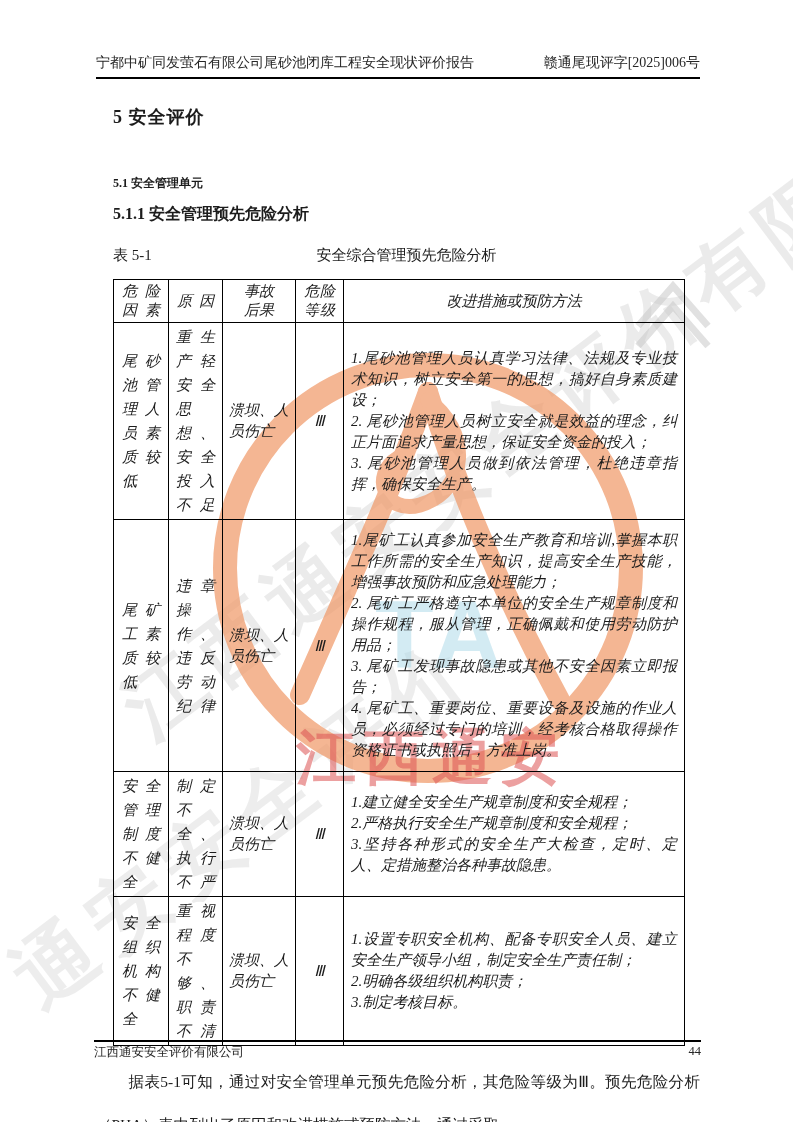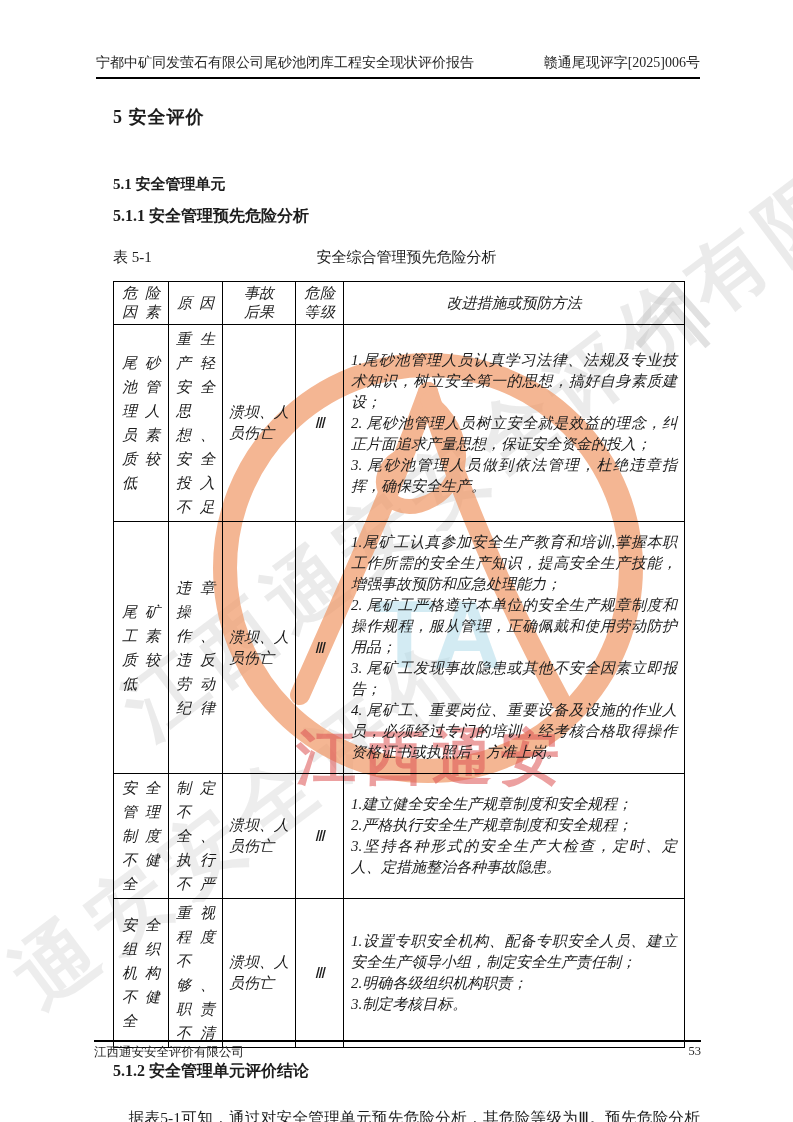--- a/index.html
+++ b/index.html
@@ -9,21 +9,21 @@
     background:#ffffff; overflow:hidden;
     font-family:"Liberation Serif", serif; color:#1c1c1c;
   }
   .wm-layer { position:absolute; inset:0; z-index:0; pointer-events:none; }
   .content { position:absolute; inset:0; z-index:1; padding:54px 93px 0 96px; }
 
   .doc-header { display:flex; justify-content:space-between; align-items:flex-end;
     font-size:14px; padding-bottom:5px; border-bottom:2px solid #000; color:#262626;gap:42px; }
 
   .h1 { margin:26px 0 12px 17px; font-size:18px; font-weight:bold; letter-spacing:1px; }
-  .h2 { margin:46px 0 0 17px; font-size:15px; font-weight:bold;font-family:Liberation Serif, serif; }
+  .h2 { margin:46px 0 0 17px; font-size:12px; font-weight:bold;font-family:Liberation Serif, serif; }
   .h3 { margin:12px 0 0 17px; font-size:16px; font-weight:bold; }
   .h4 { margin:13px 0 0 17px; font-size:16px; font-weight:bold; }
 
   .caption { display:flex; margin:21px 0 14px 17px; font-size:15px; }
   .caption-label { width:120px; }
   .caption-title { flex:1; text-align:center; }
   .caption-spacer { width:120px; }
 
   table.pha { margin:12px 0 0 17px; width:571px; border-collapse:collapse; table-layout:fixed;font-style:italic; }
   table.pha td, table.pha th { border:1px solid #000; font-weight:normal; font-size:15px;
@@ -140,24 +140,23 @@
         <td class="cause">重视程度不够、职责不清</td>
         <td class="conseq">溃坝、人员伤亡</td>
         <td class="level">Ⅲ</td>
         <td class="measures">1.设置专职安全机构、配备专职安全人员、建立安全生产领导小组，制定安全生产责任制；
 2.明确各级组织机构职责；
 3.制定考核目标。</td>
       </tr>
     </tbody>
       </table>
 
-    <div class="h4">5.1.2 安全管理单元评价结论</div>
 
     <div class="para">据表5-1可知，通过对安全管理单元预先危险分析，其危险等级为Ⅲ。预先危险分析（PHA）表中列出了原因和改进措施或预防方法，通过采取</div>
 
   </div>
 
   <div class="doc-footer">
     <span>江西通安安全评价有限公司</span>
-    <span>53</span>
+    <span>44</span>
   </div>
 
 </div>
 
 </body></html>

